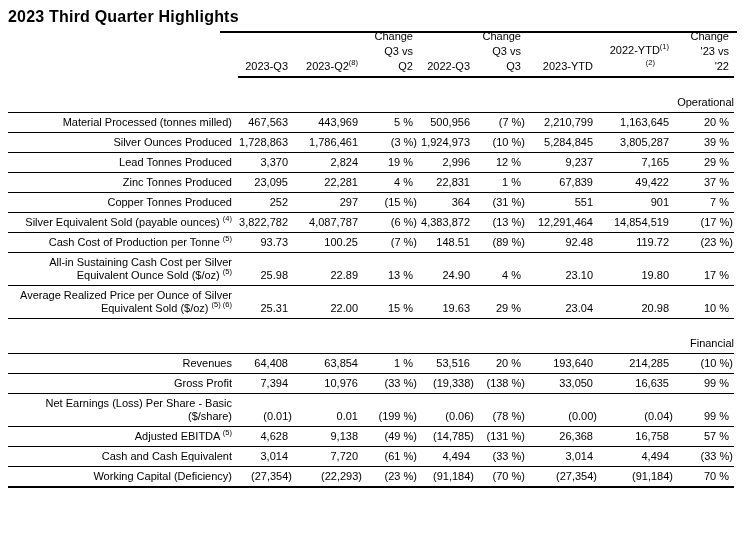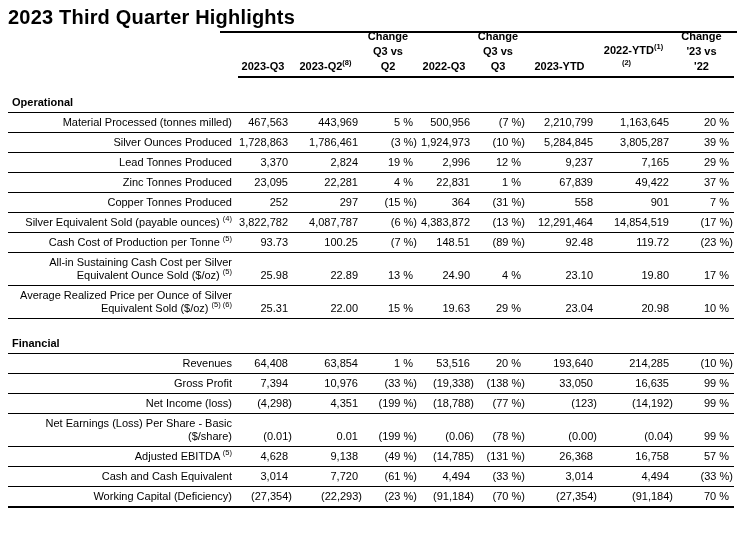--- a/index.html
+++ b/index.html
@@ -2,50 +2,50 @@
 <html><head>
 <meta charset="utf-8">
 <style>
   html, body { margin:0; padding:0; }
   body {
     width:746px; height:549px; overflow:hidden; position:relative;
     background:#ffffff; color:#000;
     font-family:"Liberation Sans", sans-serif;
   }
   .title {
-    font-size:20px; font-weight:bold; margin:5px 0 0 8px;
+    font-size:16px; font-weight:bold; margin:5px 0 0 8px;
     letter-spacing:0.2px; line-height:24px;
   }
   .title-rule {
     position:absolute; top:31px; left:220px; width:517px; height:2px;
     background:#000;
   }
   table {
     border-collapse:collapse; table-layout:fixed; width:726px;
     margin:0 0 0 8px; font-size:11px; line-height:13px; color:#000;
   }
   thead th {
-    font-weight:bold; vertical-align:bottom; line-height:15px;
-    padding:0 5px 2px 0; text-align:center;
+    font-weight:normal; vertical-align:bottom; line-height:15px;
+    padding:0 5px 2px 0; text-align:right;
   }
   thead th.hdr { border-bottom:2px solid #000; }
   thead th.label-col { border-bottom:none; }
   sup { font-size:7.5px; line-height:0; }
   sup.sup2 { line-height:10px; margin-right:14px; }
   tr.data td {
     border-bottom:1px solid #000; vertical-align:bottom;
     padding-top:3px; padding-bottom:3px;
   }
   tr.data:last-child td { border-bottom-width:2px; }
   td.label-cell { text-align:right; padding-left:4px; padding-right:6px; }
   td.num { text-align:right; padding-right:5px; }
   td.num.paren { padding-right:1px; }
   tr.section td {
-    border-bottom:1px solid #000; font-weight:bold;
-    padding:3px 0 3px 4px; text-align:left;margin-top:12px;
+    border-bottom:1px solid #000; font-weight:normal;
+    padding:3px 0 3px 4px; text-align:right;margin-top:12px;
   }
   tr.spacer td { height:15px; border:none; padding:0; }
 </style>
 </head>
 <body>
 
 <div class="title">2023 Third Quarter Highlights</div>
 <div class="title-rule"></div>
 
 <table>
@@ -124,21 +124,21 @@
         <td class="num">49,422</td>
         <td class="num">37 %</td>
       </tr>
       <tr class="data">
         <td class="label-cell">Copper Tonnes Produced</td>
         <td class="num">252</td>
         <td class="num">297</td>
         <td class="num paren">(15 %)</td>
         <td class="num">364</td>
         <td class="num paren">(31 %)</td>
-        <td class="num">558</td>
+        <td class="num">551</td>
         <td class="num">901</td>
         <td class="num">7 %</td>
       </tr>
       <tr class="data">
         <td class="label-cell">Silver Equivalent Sold (payable ounces) <sup>(4)</sup></td>
         <td class="num">3,822,782</td>
         <td class="num">4,087,787</td>
         <td class="num paren">(6 %)</td>
         <td class="num">4,383,872</td>
         <td class="num paren">(13 %)</td>
@@ -201,31 +201,20 @@
         <td class="num">7,394</td>
         <td class="num">10,976</td>
         <td class="num paren">(33 %)</td>
         <td class="num paren">(19,338)</td>
         <td class="num paren">(138 %)</td>
         <td class="num">33,050</td>
         <td class="num">16,635</td>
         <td class="num">99 %</td>
       </tr>
       <tr class="data">
-        <td class="label-cell">Net Income (loss)</td>
-        <td class="num paren">(4,298)</td>
-        <td class="num">4,351</td>
-        <td class="num paren">(199 %)</td>
-        <td class="num paren">(18,788)</td>
-        <td class="num paren">(77 %)</td>
-        <td class="num paren">(123)</td>
-        <td class="num paren">(14,192)</td>
-        <td class="num">99 %</td>
-      </tr>
-      <tr class="data">
         <td class="label-cell">Net Earnings (Loss) Per Share - Basic ($/share)</td>
         <td class="num paren">(0.01)</td>
         <td class="num">0.01</td>
         <td class="num paren">(199 %)</td>
         <td class="num paren">(0.06)</td>
         <td class="num paren">(78 %)</td>
         <td class="num paren">(0.00)</td>
         <td class="num paren">(0.04)</td>
         <td class="num">99 %</td>
       </tr>

